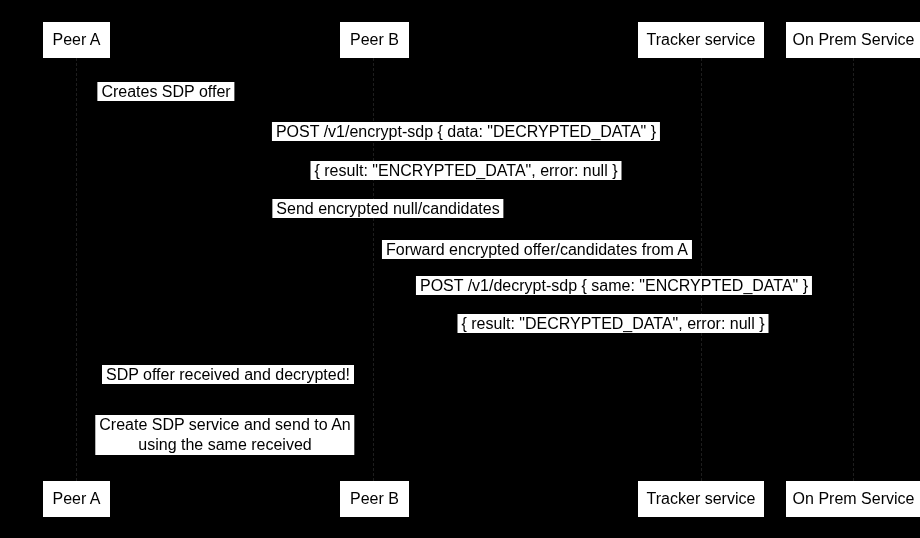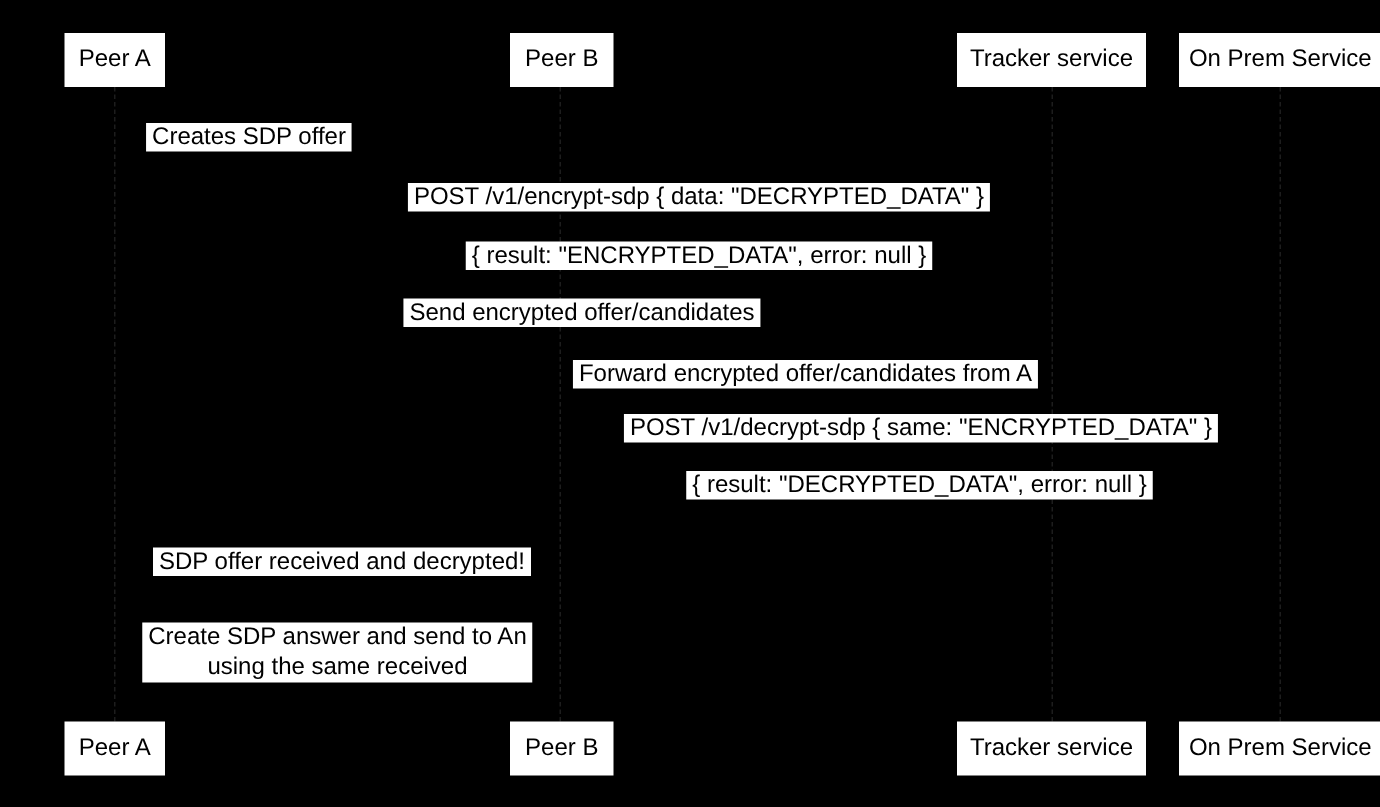--- a/index.html
+++ b/index.html
@@ -97,27 +97,27 @@
   <div class="lifeline" style="left: 820px;"></div>
 
   <div class="actor top a-peer-a">Peer A</div>
   <div class="actor top a-peer-b">Peer B</div>
   <div class="actor top a-tracker">Tracker service</div>
   <div class="actor top a-onprem">On Prem Service</div>
 
   <div class="msg m1">Creates SDP offer</div>
   <div class="msg m2">POST /v1/encrypt-sdp { data: "DECRYPTED_DATA" }</div>
   <div class="msg m3">{ result: "ENCRYPTED_DATA", error: null }</div>
-  <div class="msg m4">Send encrypted offer/candidates</div>
+  <div class="msg m4">Send encrypted null/candidates</div>
   <div class="msg m5">Forward encrypted offer/candidates from A</div>
   <div class="msg m6">POST /v1/decrypt-sdp { same: "ENCRYPTED_DATA" }</div>
   <div class="msg m7">{ result: "DECRYPTED_DATA", error: null }</div>
   <div class="msg m8">SDP offer received and decrypted!</div>
   <div class="note m9">
-    <div>Create SDP answer and send to An</div>
+    <div>Create SDP service and send to An</div>
     <div>using the same received</div>
   </div>
 
   <div class="actor bottom a-peer-a">Peer A</div>
   <div class="actor bottom a-peer-b">Peer B</div>
   <div class="actor bottom a-tracker">Tracker service</div>
   <div class="actor bottom a-onprem">On Prem Service</div>
 
   <div class="edge-line"></div>
 </div>

